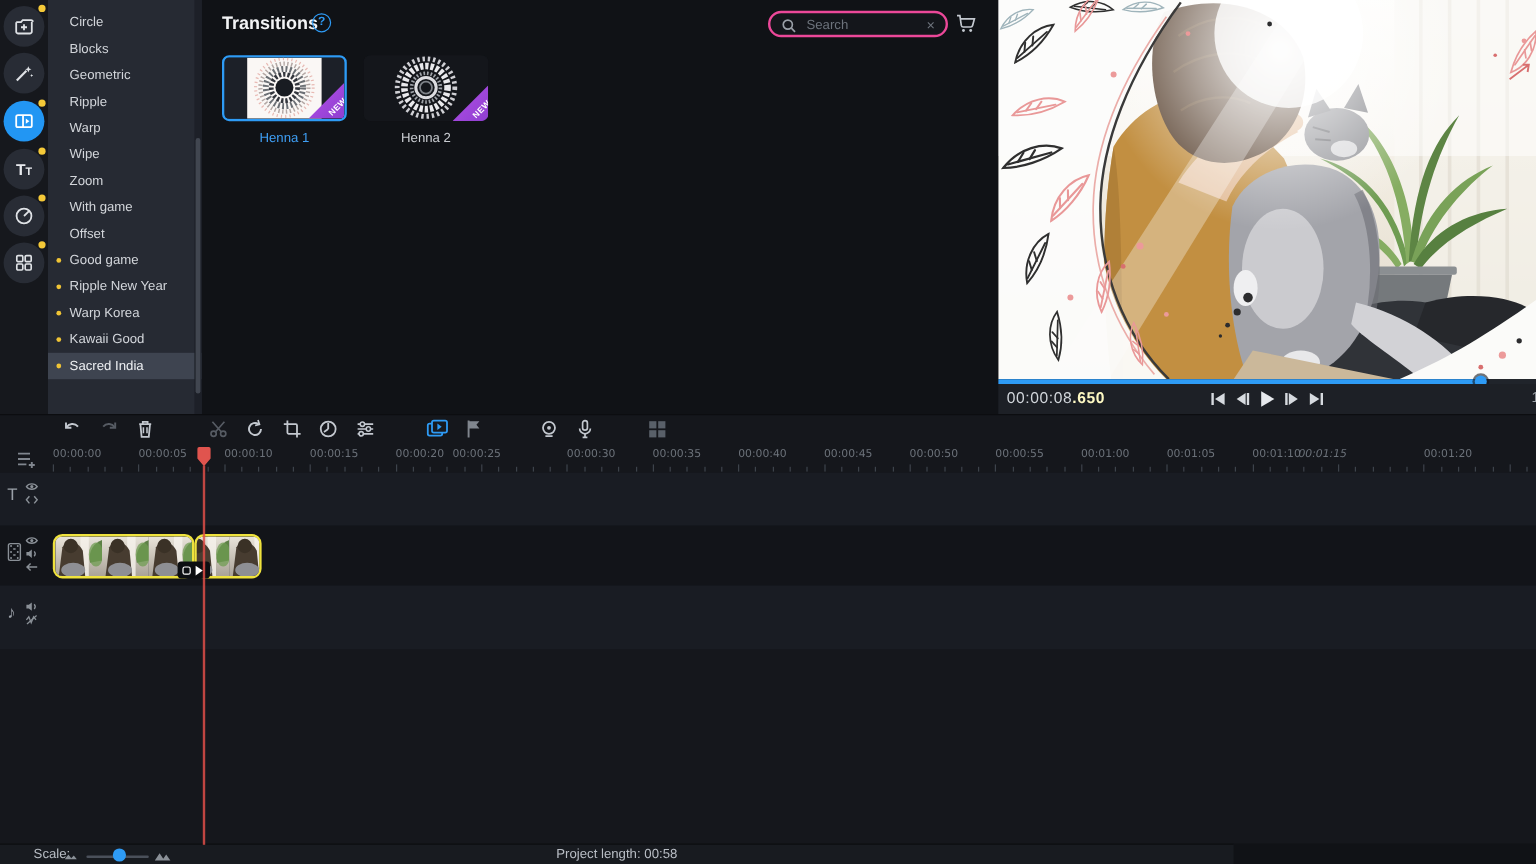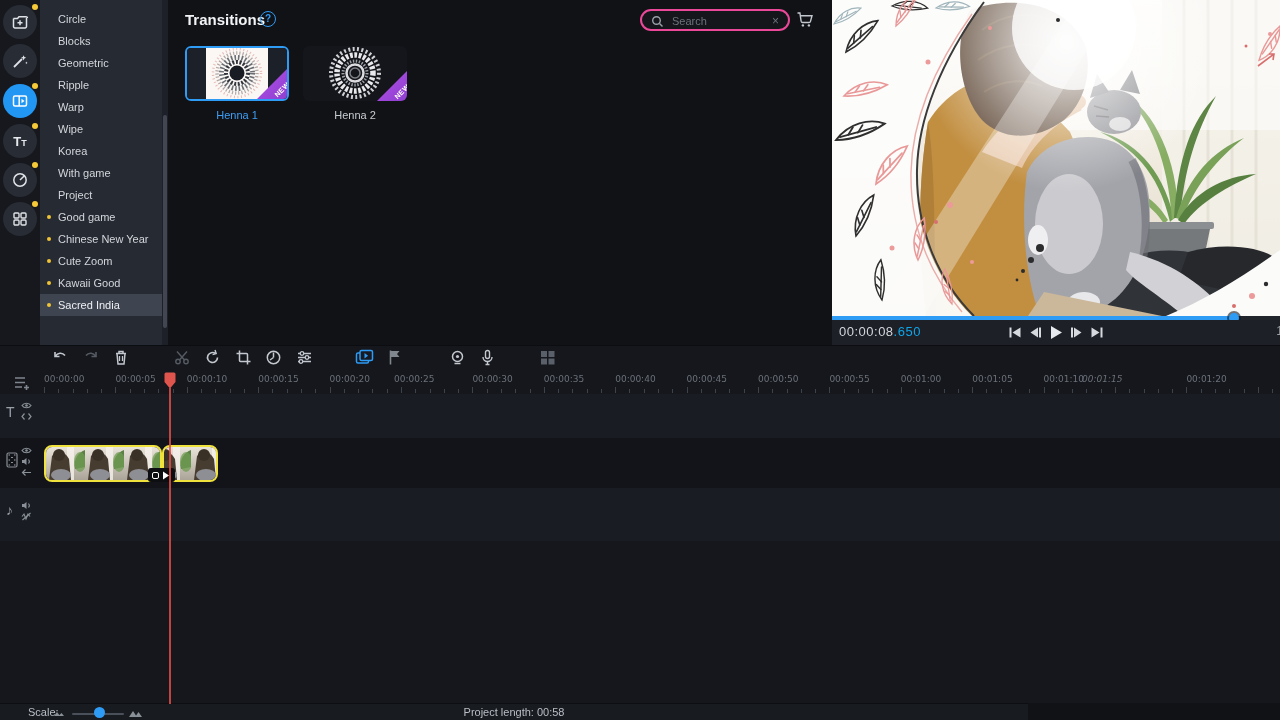--- a/index.html
+++ b/index.html
@@ -44,21 +44,21 @@
   .ribbon span { position:absolute; right:-4px; bottom:6px; transform:rotate(-45deg); font-size:7px; font-weight:bold; color:#fff; letter-spacing:.5px; }
 
   
   .preview { position:absolute; left:832px; top:0; width:448px; height:345px; background:#17191e; }
   .preview-art { position:absolute; left:0; top:0; width:448px; height:316px; }
   .progress { position:absolute; left:0; top:316px; width:448px; height:4px; background:#20242b; }
   .progress-fill { position:absolute; left:0; top:0; height:4px; background:#2e9bf5; }
   .progress-handle { position:absolute; top:-3px; width:10px; height:10px; border-radius:50%; background:#2e9bf5; box-shadow:0 0 0 2px rgba(20,24,30,.6); }
   .pcontrols { position:absolute; left:0; top:320px; width:448px; height:25px; background:#1d2026; }
   .timecode { position:absolute; left:7px; top:4px; font-size:13px; color:#d2d6db; letter-spacing:.5px; }
-  .timecode .ms { color:#0ea5e9; }
+  .timecode .ms { color:#fef9c3;font-weight:bold; }
   .pbtns { position:absolute; left:50%; top:2px; transform:translateX(-50%); display:flex; gap:7px; align-items:center; height:20px; }
   .pbtns svg { display:block; }
   .edge-clip { position:absolute; right:-3px; top:4px; font-size:12px; color:#9aa0a6; }
 
   
   .timeline { position:absolute; left:0; top:345px; width:1280px; height:358px; background:#15171c; border-top:1px solid #0c0d10; }
   .tl-toolbar { position:absolute; left:0; top:0; width:1280px; height:25px; }
   .tl-ico { position:absolute; top:3px; }
   .tl-ruler { position:absolute; left:0; top:25px; width:1280px; height:23px; }
   .ruler-label { position:absolute; top:3px; font-size:9px; color:#6b7179; white-space:nowrap; font-family:"DejaVu Sans", sans-serif; }
@@ -139,26 +139,26 @@
   </div>
 
   <div class="catpanel">
     <div class="cat-rows" id="category-list">
         <div class="cat-row"><span>Circle</span></div>
         <div class="cat-row"><span>Blocks</span></div>
         <div class="cat-row"><span>Geometric</span></div>
         <div class="cat-row"><span>Ripple</span></div>
         <div class="cat-row"><span>Warp</span></div>
         <div class="cat-row"><span>Wipe</span></div>
-        <div class="cat-row"><span>Korea</span></div>
+        <div class="cat-row"><span>Zoom</span></div>
         <div class="cat-row"><span>With game</span></div>
-        <div class="cat-row"><span>Project</span></div>
+        <div class="cat-row"><span>Offset</span></div>
         <div class="cat-row"><span class="cat-dot"></span><span>Good game</span></div>
-        <div class="cat-row"><span class="cat-dot"></span><span>Chinese New Year</span></div>
-        <div class="cat-row"><span class="cat-dot"></span><span>Cute Zoom</span></div>
+        <div class="cat-row"><span class="cat-dot"></span><span>Ripple New Year</span></div>
+        <div class="cat-row"><span class="cat-dot"></span><span>Warp Korea</span></div>
         <div class="cat-row"><span class="cat-dot"></span><span>Kawaii Good</span></div>
         <div class="cat-row selected"><span class="cat-dot"></span><span>Sacred India</span></div>
       </div>
     <div class="cat-scroll-lane">
       <div class="cat-scroll-thumb"></div>
     </div>
   </div>
 
   <div class="content">
     <div class="content-title">Transitions</div>
@@ -427,21 +427,21 @@
     <div class="tl-ruler" id="ruler">
       <svg style="position:absolute;left:13px;top:4px" width="18" height="16" viewBox="0 0 18 16">
           <path d="M2,3 h10 M2,7.5 h10 M2,12 h7" stroke="#80868e" stroke-width="1.6"></path>
           <path d="M13.5,10 v5 M11,12.5 h5" stroke="#80868e" stroke-width="1.6"></path>
         </svg>
     <span class="ruler-label" style="left: 44px;">00:00:00</span>
         <span class="ruler-label" style="left: 115.4px;">00:00:05</span>
         <span class="ruler-label" style="left: 186.8px;">00:00:10</span>
         <span class="ruler-label" style="left: 258.2px;">00:00:15</span>
         <span class="ruler-label" style="left: 329.6px;">00:00:20</span>
-        <span class="ruler-label" style="left: 394px;">00:00:25</span>
+        <span class="ruler-label" style="left: 377px;">00:00:25</span>
         <span class="ruler-label" style="left: 472.4px;">00:00:30</span>
         <span class="ruler-label" style="left: 543.8px;">00:00:35</span>
         <span class="ruler-label" style="left: 615.2px;">00:00:40</span>
         <span class="ruler-label" style="left: 686.6px;">00:00:45</span>
         <span class="ruler-label" style="left: 758px;">00:00:50</span>
         <span class="ruler-label" style="left: 829.4px;">00:00:55</span>
         <span class="ruler-label" style="left: 900.8px;">00:01:00</span>
         <span class="ruler-label" style="left: 972.2px;">00:01:05</span>
         <span class="ruler-label" style="left: 1043.6px;">00:01:10</span>
         <span class="ruler-label" style="left: 1082px; font-style: italic;">00:01:15</span>

